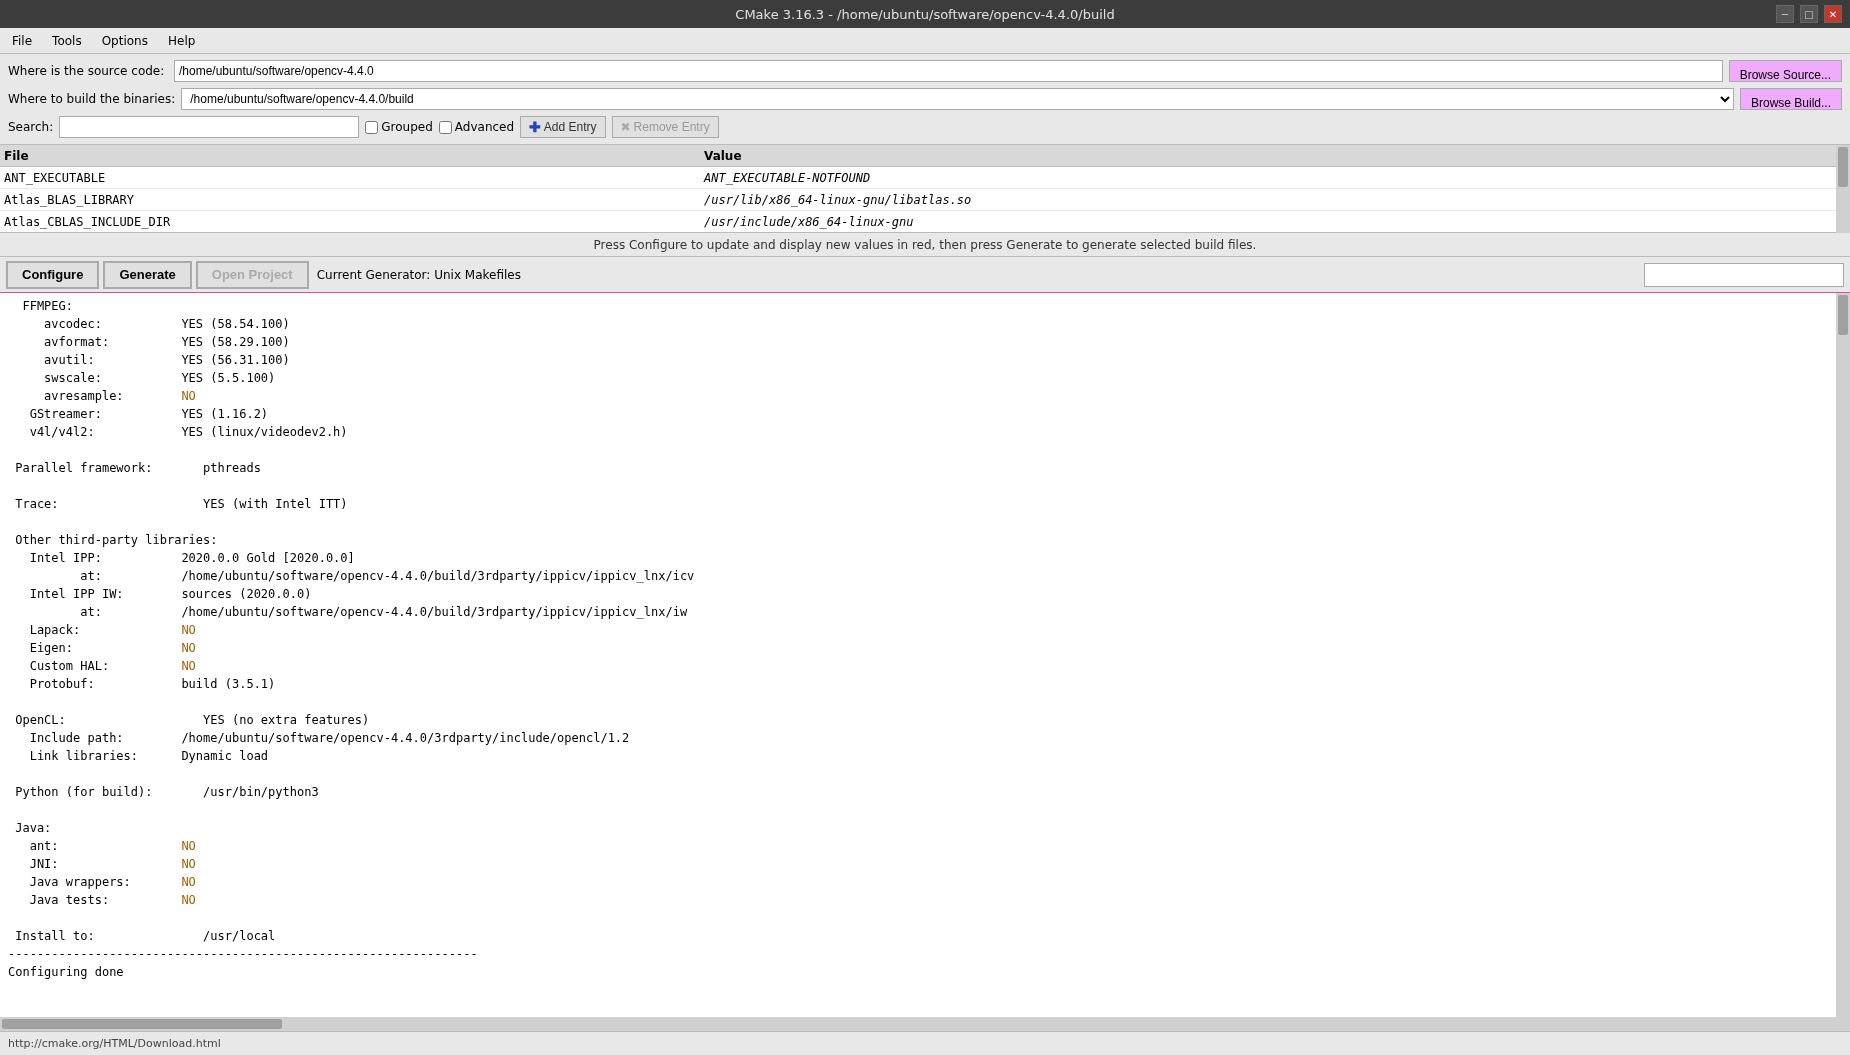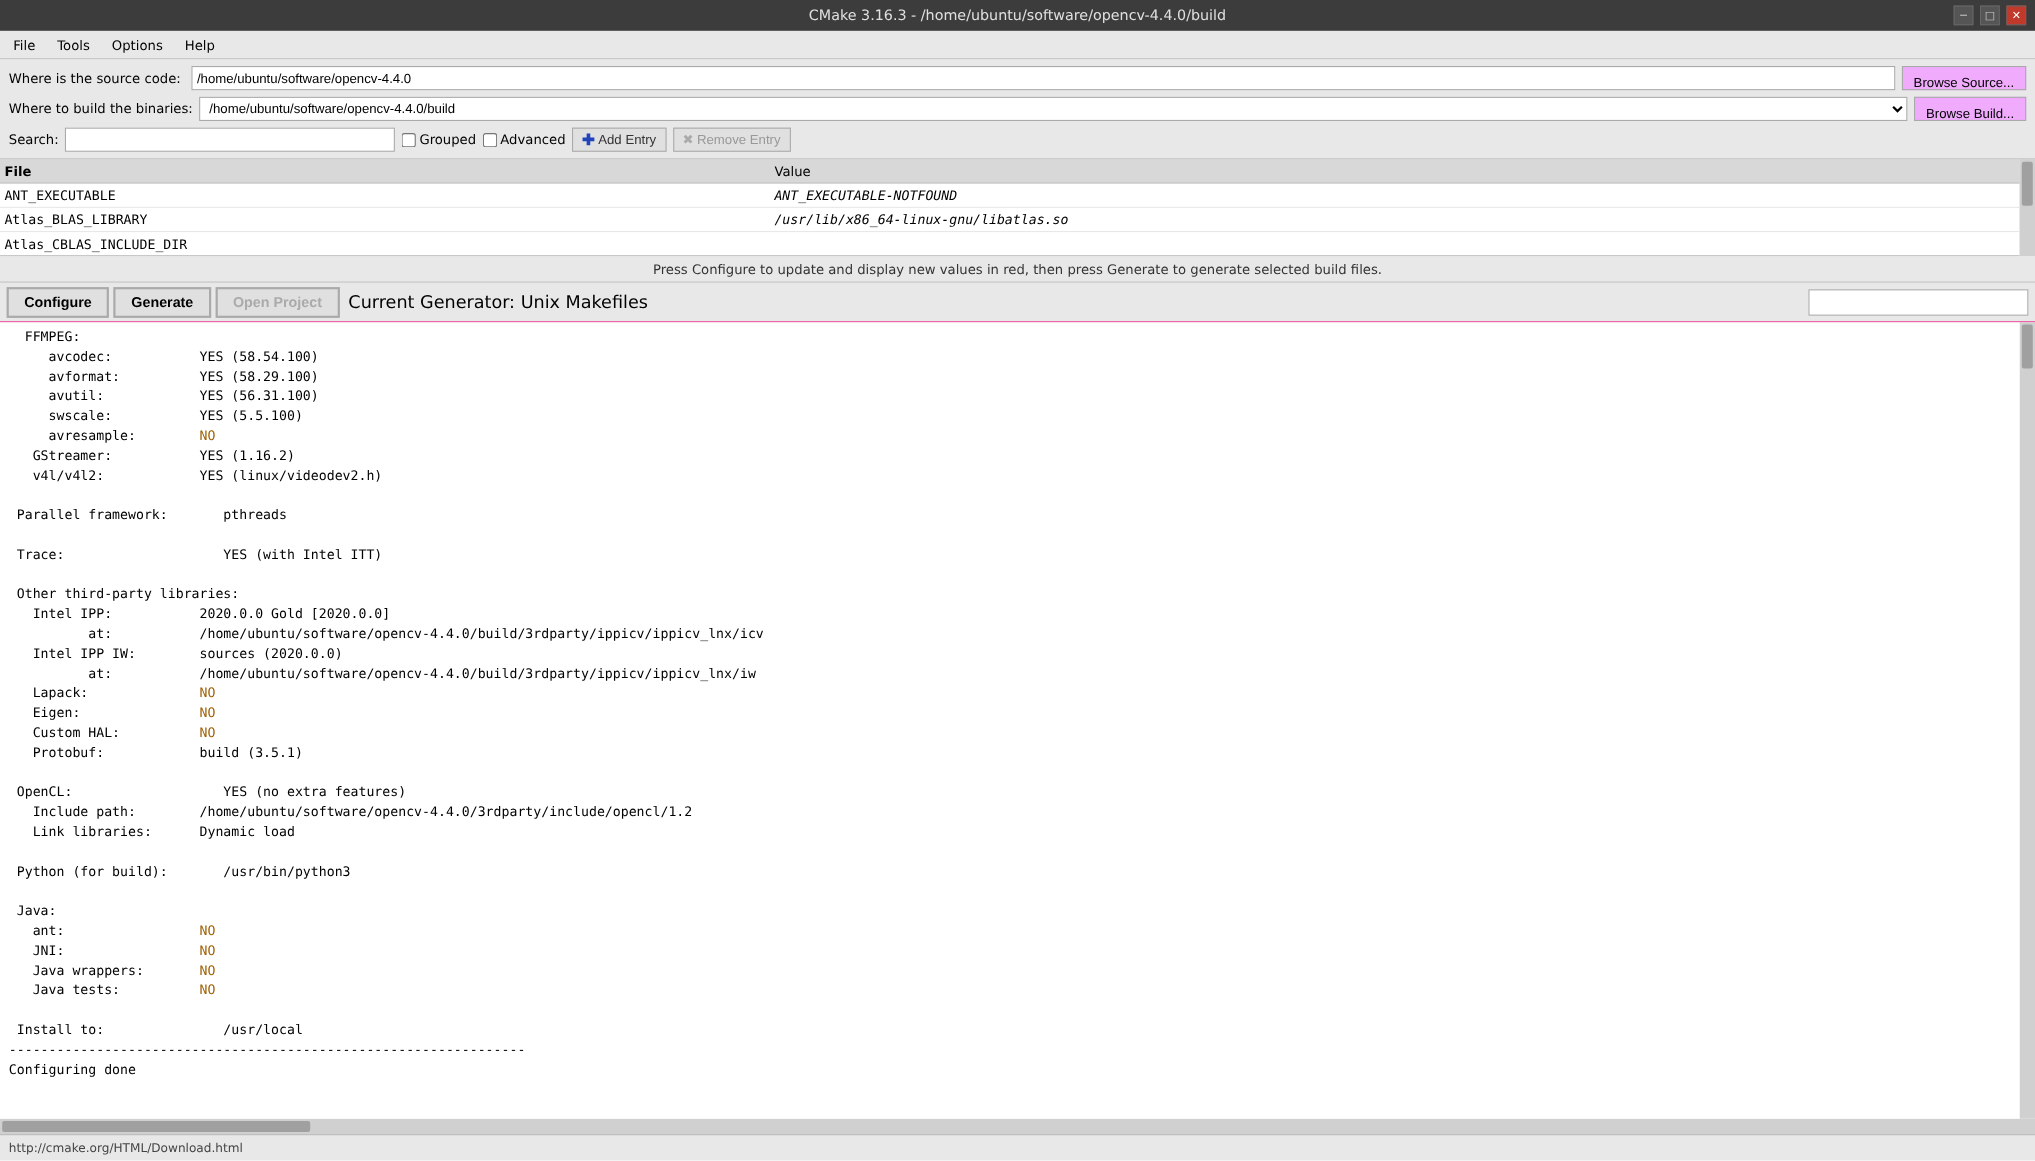--- a/index.html
+++ b/index.html
@@ -151,21 +151,21 @@
     
     .table-header {
       display: flex;
       background: #d8d8d8;
       border-bottom: 1px solid #bbb;
       height: 22px;
       align-items: center;
       padding: 0 4px;
     }
     .col-name { width: 700px; font-size: 12px; font-weight: bold; }
-    .col-value { flex: 1; font-size: 12px; font-weight: normal; }
+    .col-value { flex: 1; font-size: 12px; font-weight: bold; }
     
     .table-rows {
       background: white;
       border-bottom: 1px solid #bbb;
       overflow: hidden;
     }
     .table-row-item {
       display: flex;
       height: 22px;
       align-items: center;
@@ -202,21 +202,21 @@
       border: 2px solid #aaa;
       cursor: pointer;
       font-size: 13px;
       font-weight: bold;
     }
     .action-btn.disabled {
       color: #aaa;
       cursor: default;
     }
     .generator-label {
-      font-size: 16px;
+      font-size: 12px;
       margin-left: 4px;
     }
     .filter-input {
       margin-left: auto;
       height: 24px;
       width: 200px;
       border: 1px solid #aaa;
       background: white;
       padding: 0 4px;
       font-size: 12px;
@@ -364,20 +364,21 @@
         <div class="table-row-item">
           <div class="cell-name">ANT_EXECUTABLE</div>
           <div class="cell-value">ANT_EXECUTABLE-NOTFOUND</div>
         </div>
         <div class="table-row-item">
           <div class="cell-name">Atlas_BLAS_LIBRARY</div>
           <div class="cell-value">/usr/lib/x86_64-linux-gnu/libatlas.so</div>
         </div>
         <div class="table-row-item">
           <div class="cell-name">Atlas_CBLAS_INCLUDE_DIR</div>
+          <div class="cell-value">/usr/include/x86_64-linux-gnu</div>
         </div>
       </div>
     </div>
     <div class="vscrollbar">
       <div class="vscrollbar-thumb"></div>
     </div>
   </div>
 
   <div class="info-bar">
     <span>Press Configure to update and display new values in red, then press Generate to generate selected build files.</span>

